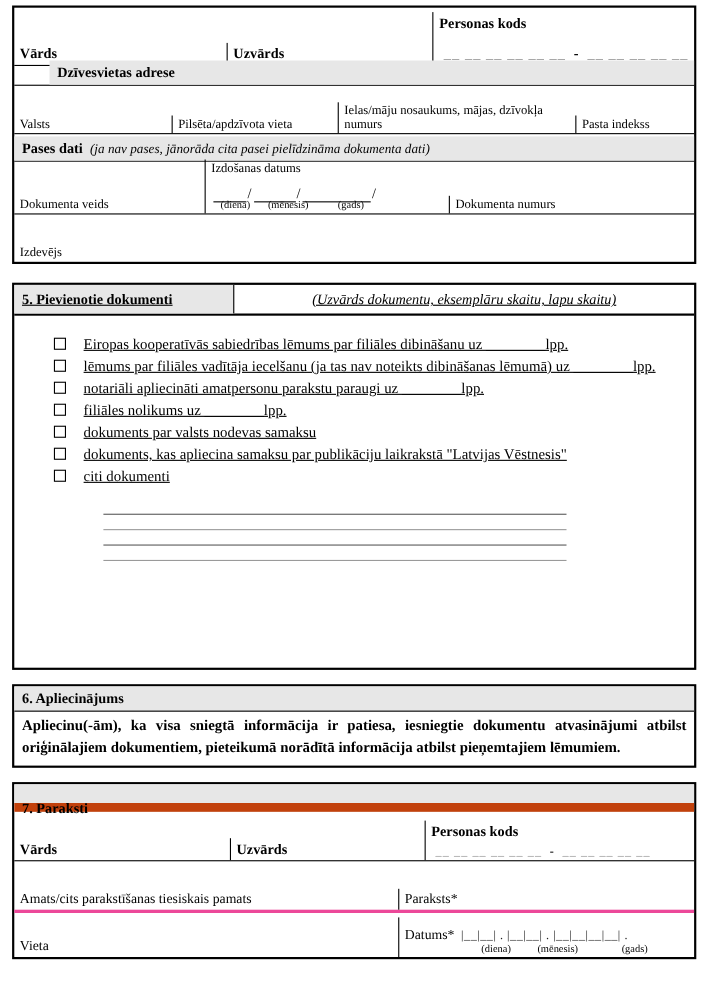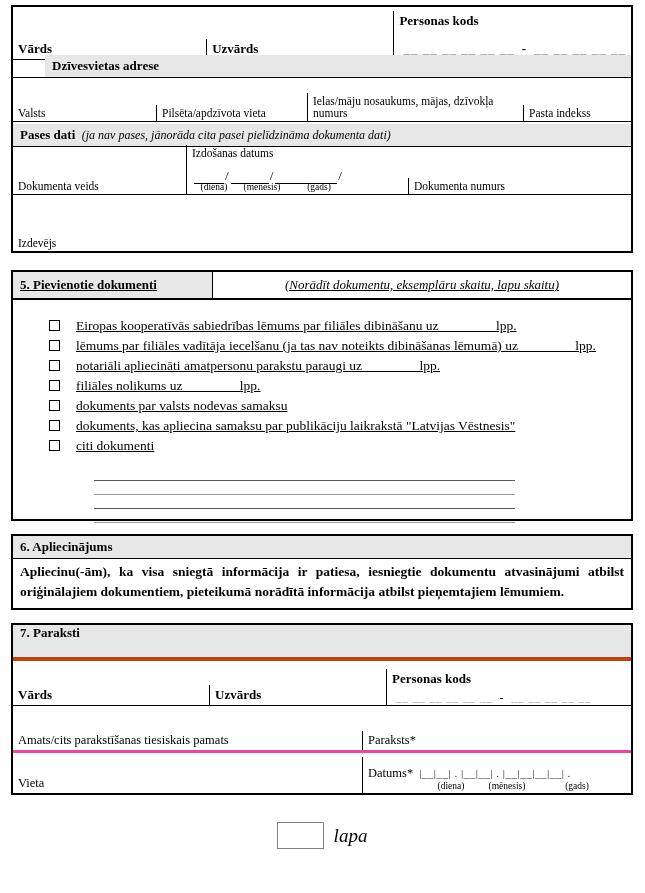--- a/index.html
+++ b/index.html
@@ -37,21 +37,21 @@
   .t1 .r3 { height: 44px; }
   .t1 .a1 { width: 143px; }
   .t1 .a2 { width: 151px; }
   .t1 .a3 { width: 216px; }
   .t1 .a4 { flex: 1; }
   .t1 .hdr-row2 { height: 25px; }
   .t1 .r5 { height: 48px; }
   .t1 .p1 { width: 173px; }
   .t1 .p2 { width: 222px; }
   .t1 .p3 { flex: 1; }
-  .t1 .r6 { height: 57px; }
+  .t1 .r6 { height: 44px; }
 
   .pk-mask { margin-top: 12px; padding-left: 4px; color: #8a8a8a; font-size: 13px; letter-spacing: 1px; white-space: nowrap; }
   .pk-dash { color: #000; font-weight: bold; margin: 0 7px; }
   .pk-mask.small { margin-top: 4px; font-size: 11px; }
 
   .ids { margin-top: 9px; padding-left: 2px; }
   .ids-row { height: 14px; }
   .ids-seg { display: inline-block; border-bottom: 1px solid #000; height: 13px; vertical-align: bottom; }
   .ids-seg.w1 { width: 30px; }
   .ids-seg.w2 { width: 38px; }
@@ -61,36 +61,36 @@
   .ids-lbls span { display: inline-block; text-align: center; }
   .ids-lbls .l1 { width: 40px; }
   .ids-lbls .l2 { width: 56px; }
   .ids-lbls .l3 { width: 58px; }
 
   
   .t2 { margin-top: 17px; text-decoration: underline; }
   .t2 .hdr5 { border-bottom: 2px solid #000; }
   .t2 .hdr5-left { width: 200px; background: #e7e7e7; font-weight: bold; font-size: 13px; padding: 5px 7px; border-right: 1px solid #000; }
   .t2 .hdr5-right { flex: 1; font-style: italic; font-size: 13px; text-align: center; padding: 5px 4px; }
-  .t2-body { height: 219px; padding: 16px 10px 6px 36px; border-radius: 26px; }
+  .t2-body { height: 320px; padding: 16px 10px 6px 36px; border-radius: 26px; }
   .chk-item { display: flex; margin: 0 0 1px 0; }
   .chkbox { width: 11px; height: 11px; border: 1.5px solid #000; flex: none; margin: 4px 0 0 0; background: #fff; }
   .chk-text { flex: 1; padding-left: 16px; text-align: justify; font-size: 13.5px; line-height: 19px; }
   .blanklines { margin-top: 12px; }
   .blankline { height: 14px; margin-left: 45px; width: 421px; border-bottom: 1px solid #5a5a5a; }
   .blankline:nth-child(even) { border-bottom-color: #9a9a9a; }
 
   
   .t3 { margin-top: 13px; }
   .t3 .grayhdr { border-bottom: 1px solid #000; height: 23px; padding-top: 3px; }
   .t3-body { padding: 3px 7px 6px 7px; font-weight: bold; font-size: 13.5px; text-align: justify; line-height: 20px; }
 
   
   .t4 { margin-top: 13px; }
-  .t4 .grayhdr { border-bottom: 4px solid #c2410c; height: 36px; padding-top: 0; }
+  .t4 .grayhdr { border-bottom: 8px solid #c2410c; height: 24px; padding-top: 14px; }
   .t4 .r1 { height: 44px; }
   .t4 .s1 { width: 196px; }
   .t4 .s2 { width: 177px; }
   .t4 .s3 { flex: 1; }
   .t4 .r2 { height: 45px; border-top: 1px solid #000; }
   .t4 .r3 { height: 43px; border-top: 3px solid #ec4899; }
   .t4 .wleft { width: 349px; }
   .t4 .wright { flex: 1; }
   .datums-line { white-space: nowrap; padding-top: 6px; }
   .dmask { font-size: 11px; color: #222; letter-spacing: 0.5px; margin-left: 6px; }
@@ -152,21 +152,21 @@
     </div>
 
     <div class="frow bline r6">
       <div class="fcell full lbl">Izdevējs</div>
     </div>
   </div>
 
   <div class="box t2">
     <div class="frow hdr5">
       <div class="hdr5-left">5. Pievienotie dokumenti</div>
-      <div class="hdr5-right">(Norādīt dokumentu, eksemplāru skaitu, lapu skaitu)</div>
+      <div class="hdr5-right">(Uzvārds dokumentu, eksemplāru skaitu, lapu skaitu)</div>
     </div>
     <div class="t2-body">
       <div class="chk-item">
         <span class="chkbox"></span>
         <span class="chk-text">Eiropas kooperatīvās sabiedrības lēmums par filiāles dibināšanu uz ________lpp.</span>
       </div>
       <div class="chk-item">
         <span class="chkbox"></span>
         <span class="chk-text">lēmums par filiāles vadītāja iecelšanu (ja tas nav noteikts dibināšanas lēmumā) uz ________lpp.</span>
       </div>

